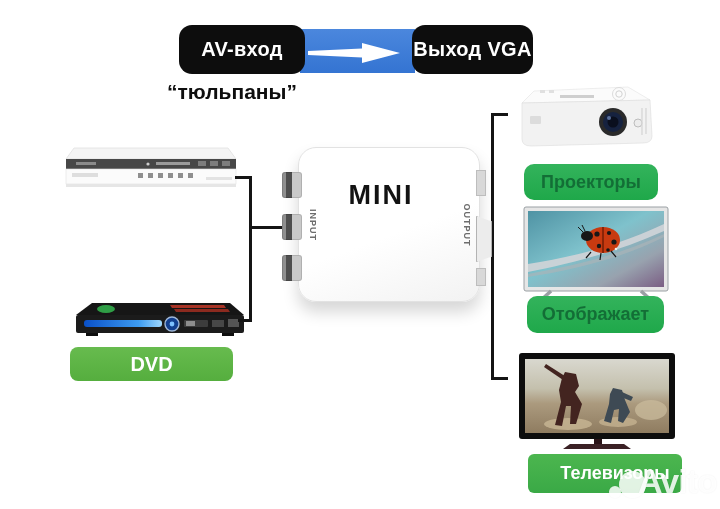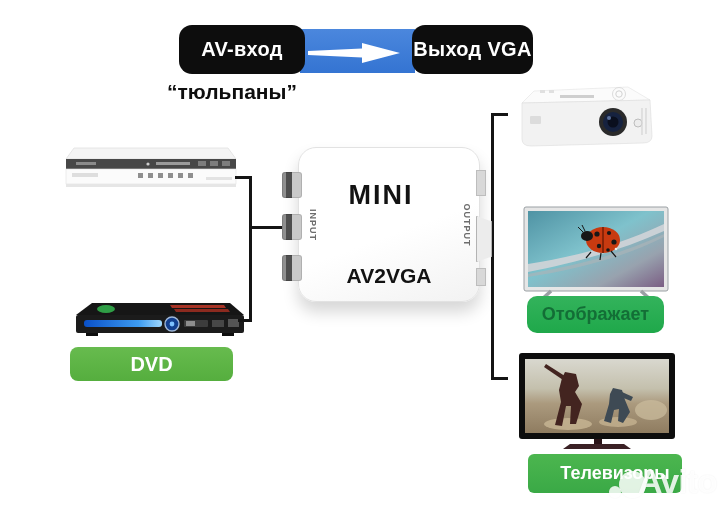--- a/index.html
+++ b/index.html
@@ -136,21 +136,20 @@
     <rect x="14" y="33" width="12" height="3" fill="#0e0e0e"></rect>
       <rect x="150" y="33" width="12" height="3" fill="#0e0e0e"></rect>
   </svg>
 
   <div class="abs glabel dvd">
     <span>DVD</span>
   </div>
 
   <div class="abs converter">
     <div class="conv-brand">MINI</div>
-    <div class="conv-model">AV2VGA</div>
     <div class="port-label in">INPUT</div>
     <div class="port-label out">OUTPUT</div>
     <div class="rca" style="top:24px;"></div>
     <div class="rca" style="top:66px;"></div>
     <div class="rca" style="top:107px;"></div>
     <div class="vga"></div>
     <div class="tab" style="top:22px;height:24px;"></div>
     <div class="tab" style="top:120px;height:16px;"></div>
   </div>
 
@@ -167,20 +166,23 @@
     <circle cx="97" cy="36" r="5.5" fill="#0a0f1e"></circle>
     <circle cx="93" cy="32" r="2" fill="#5a6f9a"></circle>
     <circle cx="122" cy="37" r="4" fill="#ececec" stroke="#bdbdbd"></circle>
     <rect x="14" y="30" width="11" height="8" rx="1" fill="#dcdcdc"></rect>
     <g stroke="#d8d8d8" stroke-width="1.4">
       <line x1="130" y1="22" x2="130" y2="48"></line>
         <line x1="126" y1="22" x2="126" y2="49"></line>
     </g>
   </svg>
 
+  <div class="abs glabel proj">
+    <span>Проекторы</span>
+  </div>
 
   <svg class="abs" style="left:523px;top:206px;" width="147" height="96" viewBox="0 0 147 96">
     <defs>
       <linearGradient id="monbg" x1="0" y1="0" x2="1" y2="1">
         <stop offset="0" stop-color="#4f93a4"></stop>
           <stop offset="0.45" stop-color="#7fc2cc"></stop>
         <stop offset="0.75" stop-color="#98a2ae"></stop>
           <stop offset="1" stop-color="#7b5e84"></stop>
       </linearGradient>
     </defs>

